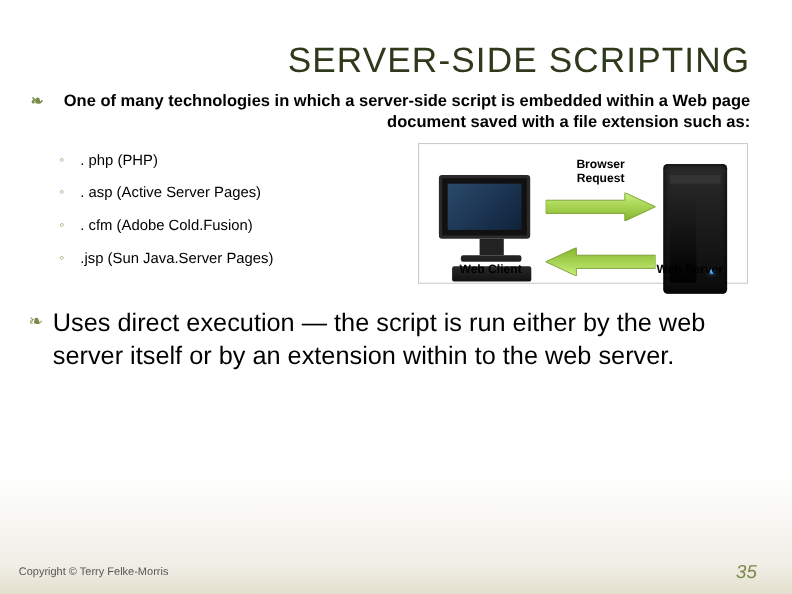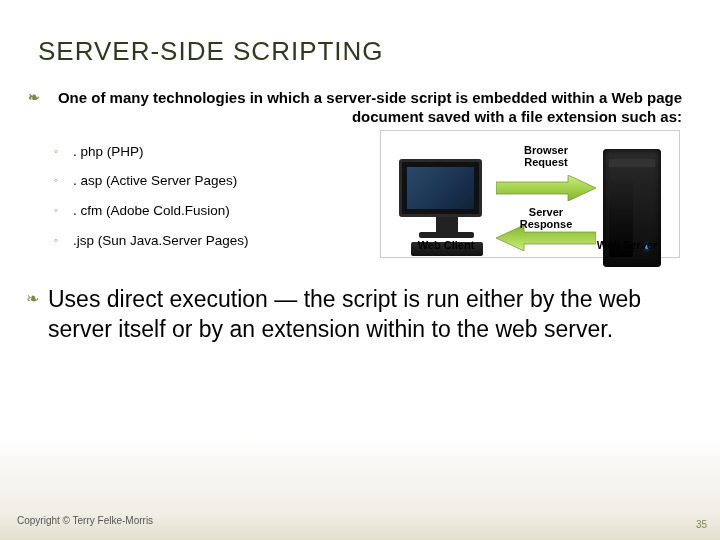--- a/index.html
+++ b/index.html
@@ -1,18 +1,18 @@
 <!DOCTYPE html>
 <html><head>
 <meta charset="utf-8">
 <style>
   * { margin: 0; padding: 0; box-sizing: border-box; }
   html, body { width: 720px; height: 540px; font-family: Arial, Helvetica, sans-serif; background: #fff; overflow: hidden; }
   .slide { position: relative; width: 720px; height: 540px; background: linear-gradient(to bottom, #ffffff 0%, #ffffff 80%, #f0eee6 95%, #e4e0ce 100%); padding: 30px 38px 0 38px; }
-  .title { font-size: 26px; letter-spacing: 1px; color: #2f3a1c; font-weight: 400; margin-bottom: 22px; margin-top: 6px; }
+  .title { font-size: 32px; letter-spacing: 1px; color: #2f3a1c; font-weight: 400; text-align: right; margin-bottom: 10px; margin-top: 6px; }
   .content { position: relative; }
   .intro { font-size: 15px; color: #000; font-weight: 600; line-height: 1.25; padding-left: 10px; margin-bottom: 10px; position: relative; text-align: right; }
   .intro::before { content: "\2767"; position: absolute; left: -10px; top: 0; color: #7a8a4a; font-size: 14px; }
   .list { list-style: none; margin-left: 20px; }
   .list li { font-size: 13.5px; color: #000; line-height: 2.2; padding-left: 15px; position: relative; }
   .list li::before { content: "\25E6"; position: absolute; left: -4px; color: #7a8a4a; font-size: 12px; top: 1px; }
   .diagram { position: absolute; right: 40px; top: 130px; width: 300px; height: 128px; border: 1px solid #ccc; background: #fff; }
   .dg-inner { position: relative; width: 100%; height: 100%; }
   .monitor { position: absolute; left: 18px; top: 28px; width: 95px; height: 95px; }
   .monitor-screen { width: 83px; height: 58px; background: #111; border: 3px solid #2a2a2a; border-radius: 3px; position: relative; }
@@ -28,21 +28,21 @@
   .arrow-res { position: absolute; left: 115px; top: 94px; transform: rotate(180deg); }
   .arrow-shape { display: block; }
   .dg-label { font-family: Arial; font-weight: 700; font-size: 11px; color: #000; position: absolute; text-align: center; }
   .lbl-brq  { left: 130px; top: 13px; width: 70px; }
   .lbl-srs  { left: 130px; top: 75px; width: 70px; }
   .lbl-wc   { left: 20px; bottom: 6px; width: 90px; font-size: 11px; }
   .lbl-ws   { right: 12px; bottom: 6px; width: 80px; font-size: 11px; }
   .uses { font-size: 23px; color: #000; line-height: 1.28; padding-left: 10px; margin-top: 30px; position: relative; }
   .uses::before { content: "\2767"; position: absolute; left: -12px; top: 4px; color: #7a8a4a; font-size: 16px; }
   .copyright { position: absolute; left: 17px; bottom: 14px; font-size: 10px; color: #555; }
-  .pagenum { position: absolute; right: 13px; bottom: 10px; font-size: 10px; color: #7a8a4a; }
+  .pagenum { position: absolute; right: 32px; bottom: 10px; font-size: 17px; color: #7a8a4a; font-style: italic; }
 </style>
 </head>
 <body>
 
 <div class="slide">
   <h1 class="title">SERVER-SIDE  SCRIPTING</h1>
 
   <div class="content">
 
     <p class="intro">One of many technologies in which a server-side script is embedded within a Web page document saved with a file extension such as:</p>
@@ -84,21 +84,20 @@
       <svg class="arrow-res arrow-shape" width="100" height="26" viewBox="0 0 100 26">
         <defs>
             <linearGradient id="g2" x1="0" y1="0" x2="0" y2="1">
               <stop offset="0" stop-color="#c7f07a"></stop>
               <stop offset="1" stop-color="#86b52b"></stop>
             </linearGradient>
           </defs>
         <polygon points="0,7 72,7 72,0 100,13 72,26 72,19 0,19" fill="url(#g2)" stroke="#6a9121" stroke-width="0.7"></polygon>
       </svg>
       <div class="dg-label lbl-brq">Browser Request</div>
-      <div class="dg-label lbl-srs">Server Response</div>
       <div class="dg-label lbl-wc">Web Client</div>
       <div class="dg-label lbl-ws">Web Server</div>
     </div>
   </div>
 
   <div class="copyright">Copyright © Terry Felke-Morris</div>
   <div class="pagenum">35</div>
 </div>
 
 </body></html>

